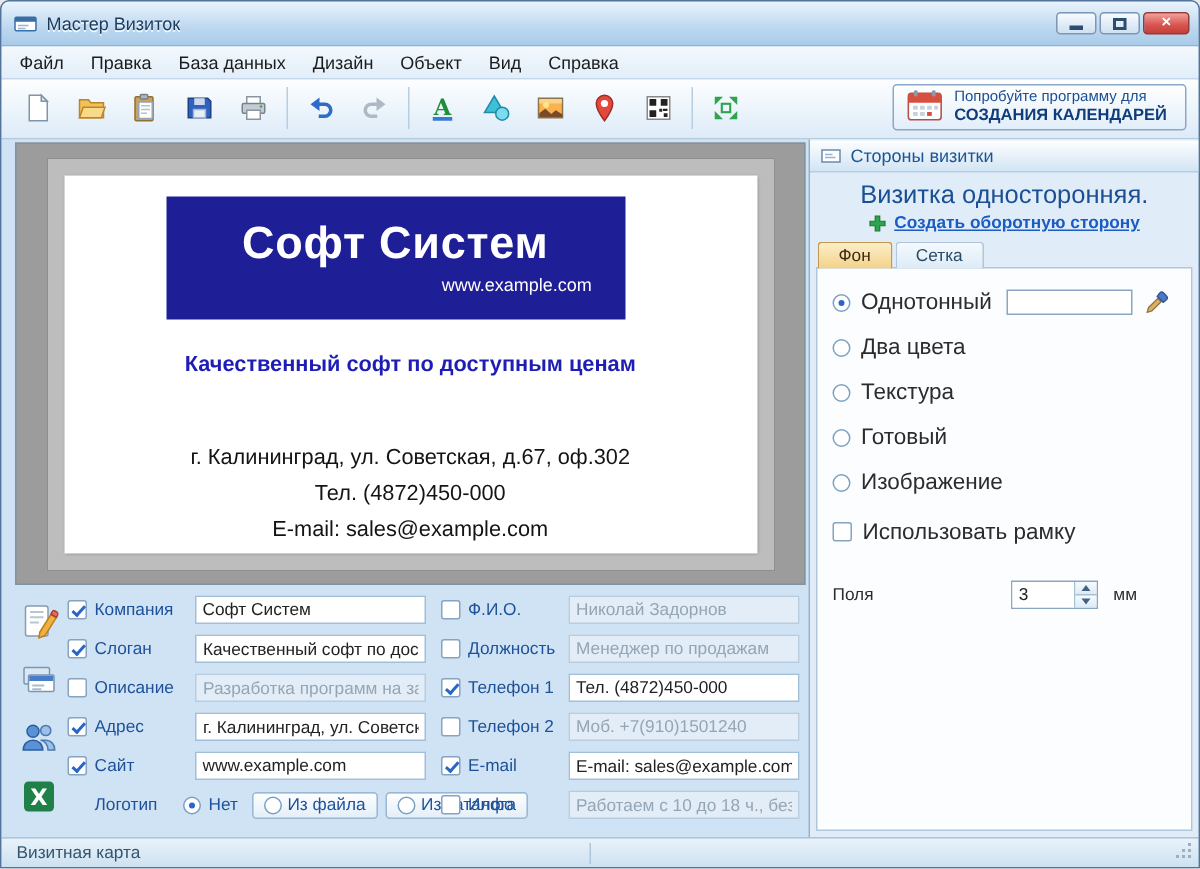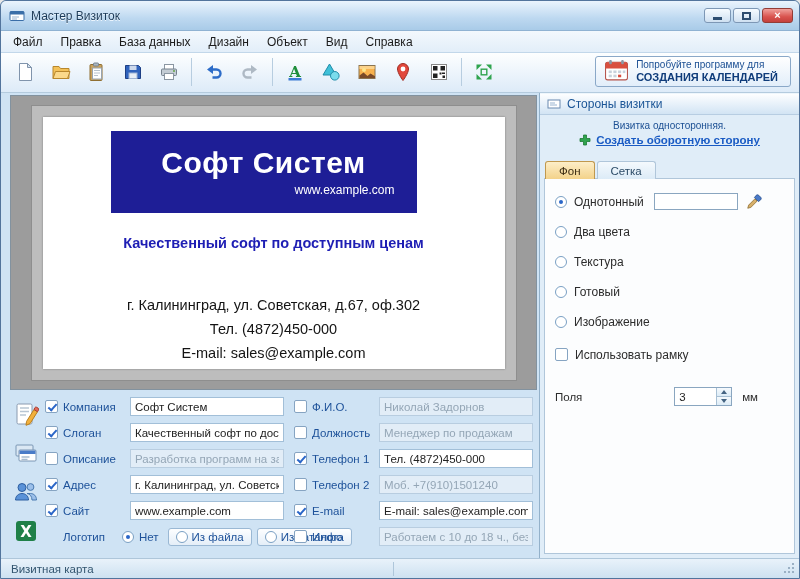--- a/index.html
+++ b/index.html
@@ -82,31 +82,31 @@
   .logo-btn { display:inline-flex; align-items:center; gap:4px; height:18px; padding:0 7px;
               border:1px solid #9ab8d4; border-radius:3px; background:linear-gradient(#fdfeff,#e4eef8);
               font-size:11.5px; color:#1d5199; white-space:nowrap; }
 
   
   .sidebar { flex:1; min-width:0; display:flex; flex-direction:column; background:#e0edf8; border-left:1px solid #93b1ca; }
   .panel-header { height:22px; flex:none; display:flex; align-items:center; gap:6px; padding:0 7px;
                   background:linear-gradient(#fdfeff,#d2e4f4); border-bottom:1px solid #b7cde2; border-top:1px solid #eef6fc;
                   color:#1b5596; font-size:12px; }
   .sides-body { height:42px; flex:none; text-align:center; padding-top:5px; }
-  .sides-status { font-size:10px; color:#1b4f93; margin-bottom:3px; }
+  .sides-status { font-size:17px; color:#1b4f93; margin-bottom:3px; }
   .create-back { display:flex; align-items:center; justify-content:center; gap:5px; font-size:11.5px; cursor:default; }
   .create-back a { color:#1a5bc4; font-weight:bold; text-decoration:underline; }
 
   .tabs { display:flex; gap:2px; padding:4px 0 0 5px; position:relative; z-index:1; margin-bottom:-1px; flex:none; }
   .tab { padding:3px 13px 2px; font-size:11.5px; color:#2b4a66; border:1px solid #b0c6da; border-bottom:none;
          border-radius:3px 3px 0 0; background:linear-gradient(#f4f9fd,#dcebf7); }
   .tab.active { background:linear-gradient(#fdeec8,#f3d28a); border-color:#c0984e; color:#3a2a10; }
 
   .tab-panel { flex:1; margin:0 4px 4px; border:1px solid #b0c6da; background:#fcfdfe; padding:14px 10px 0; }
-  .orow { display:flex; align-items:center; gap:7px; height:17px; margin-bottom:13px; font-size:12px; color:#2c2c2c; }
+  .orow { display:flex; align-items:center; gap:7px; height:17px; margin-bottom:13px; font-size:15px; color:#2c2c2c; }
   .swatch { width:84px; height:17px; border:1px solid #8aa6c0; margin-left:3px; }
   .eyedrop { width:18px; height:18px; display:flex; align-items:center; justify-content:center; }
   .frame-row { margin-top:16px; }
   .margin-row { margin-top:24px; display:flex; align-items:center; font-size:11.5px; color:#2c2c2c; padding-right:26px; }
   .spacer { flex:1; }
   .spin { display:flex; width:58px; height:19px; border:1px solid #8aa6c0; background:#fff; }
   .spin input { flex:1; min-width:0; border:none; outline:none; font-size:11.5px; padding:0 4px; font-family:inherit; color:#222; }
   .spinbtns { width:15px; flex:none; display:flex; flex-direction:column; border-left:1px solid #a8c0d4; }
   .sb { flex:1; display:flex; align-items:center; justify-content:center; background:linear-gradient(#f6fafd,#dcebf6); }
   .sb + .sb { border-top:1px solid #a8c0d4; }

